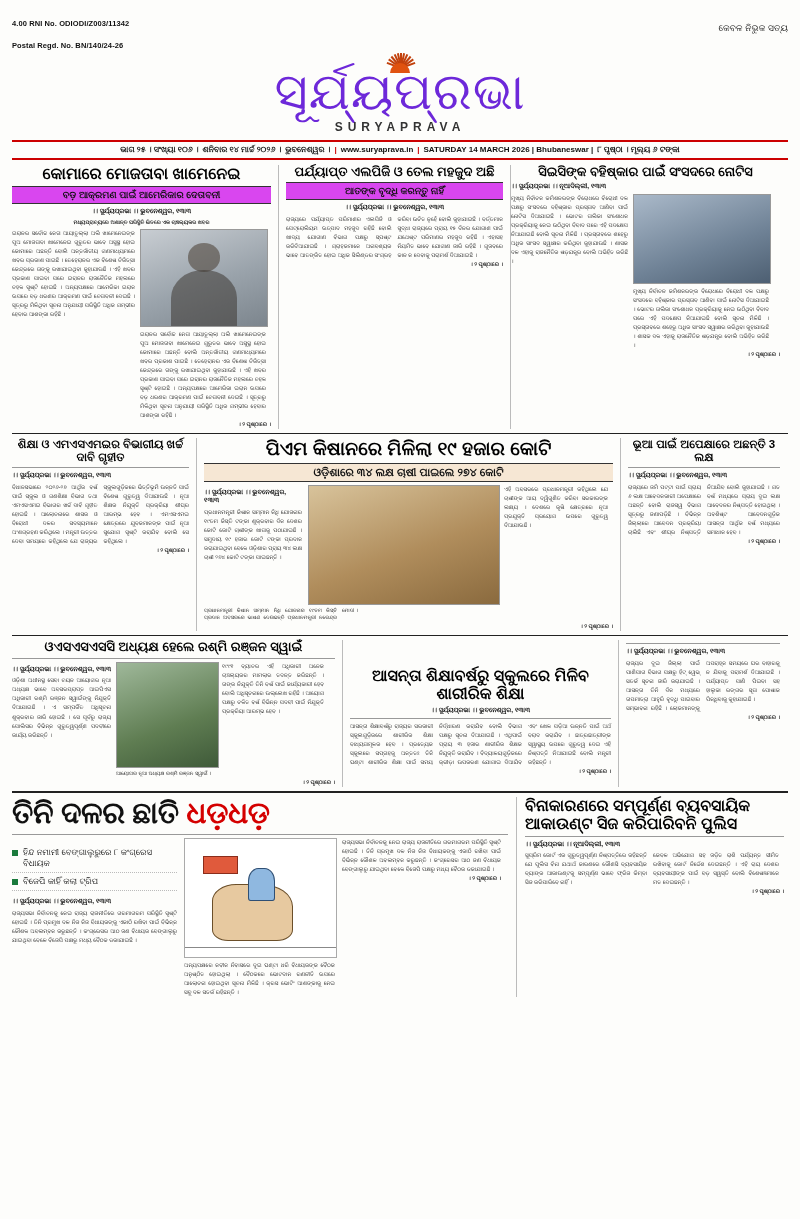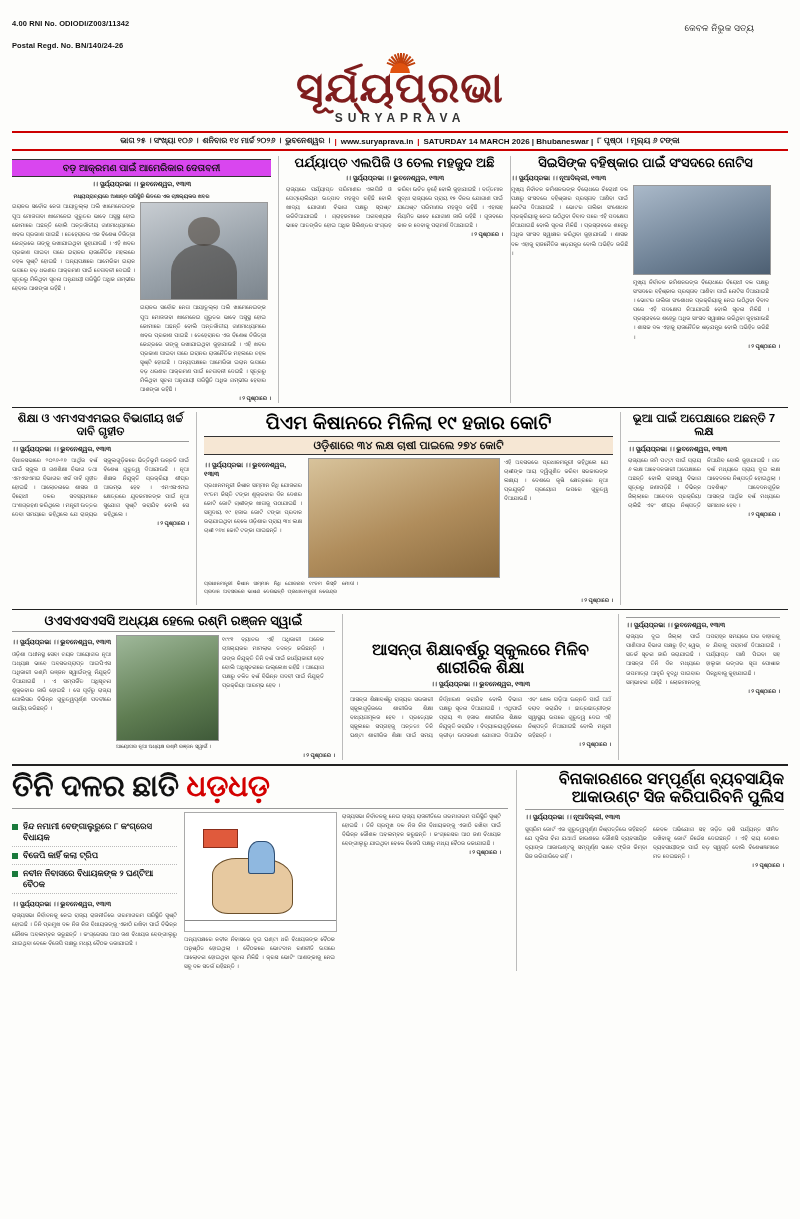--- a/index.html
+++ b/index.html
@@ -28,21 +28,20 @@
     font-size: 7.5px;
     line-height: 1.45;
     font-weight: bold;
     letter-spacing: .1px;
   }
   .masthead-top .left { white-space: pre-line; }
   .masthead-top .right {
     font-size: 9px;
     font-weight: normal;
     margin-top: 14px;
-    margin-right: 34px;
   }
   .logo-wrap {
     text-align: center;
     margin-top: -22px;
   }
   .sun {
     width: 58px;
     height: 30px;
     margin: 0 auto -2px auto;
     position: relative;
@@ -60,24 +59,24 @@
     position: absolute;
     left: 50%;
     bottom: -3px;
     width: 20px;
     height: 10px;
     margin-left: -10px;
     border-radius: 10px 10px 0 0;
     background: #e0520f;
   }
   .paper-name {
-    font-size: 42px;
-    font-weight: bold;
+    font-size: 51px;
+    font-weight: normal;
     letter-spacing: 1px;
-    color: #7f1d1d;
+    color: #6d28d9;
     line-height: .95;
   }
   .paper-name-sub {
     font-size: 12px;
     letter-spacing: 5px;
     color: #333;
     margin-top: 3px;
     font-weight: bold;
   }
   .rule-red {
@@ -192,21 +191,21 @@
     font-weight: bold;
     letter-spacing: -0.5px;
     line-height: 1.05;
   }
   .banner-hl .red { color: #d40000; }
   .bullets {
     list-style: none;
     margin: 6px 0 0 0;
     padding: 0;
     font-size: 8.5px;
-    font-weight: bold;
+    font-weight: normal;
     line-height: 1.3;
   }
   .bullets li {
     display: flex;
     gap: 5px;
     align-items: flex-start;
     border-bottom: 1px dotted #bbb;
     padding: 3px 0;
   }
   .bullets li .sq {
@@ -287,37 +286,39 @@
     <span class="sep">|</span>
     <span>www.suryaprava.in</span>
     <span class="sep">|</span>
     <span class="eng">SATURDAY 14 MARCH 2026 | Bhubaneswar |</span>
     <span>୮ ପୃଷ୍ଠା । ମୂଲ୍ୟ ୬ ଟଙ୍କା</span>
   </div>
 
   <div class="row" style="margin-top:5px;">
 
     <div class="col" style="width:266px; padding-right:7px;">
+      <div class="hl hl-lg" style="text-align:center;">କୋମାରେ ମୋଜତାବା ଖାମେନେଇ</div>
       <div class="subhl box">ବଡ଼ ଆକ୍ରମଣ ପାଇଁ ଆମେରିକାର ଦେତାବନୀ</div>
       <div class="byline">।। ସୁର୍ଯ୍ୟପ୍ରଭା ।। ଭୁବନେଶ୍ୱର, ୧୩ା୩</div>
       <div class="body" style="font-size:5.4px; text-align:center; font-weight:bold; margin-bottom:2px;">ମଧ୍ୟପ୍ରାଚ୍ୟରେ ଅଶାନ୍ତ ପରିସ୍ଥିତି ଭିତରେ ଏକ ଚାଞ୍ଚଲ୍ୟକର ଖବର</div>
       <div class="row">
         <div class="col" style="width:128px; padding-right:5px;">
           <div class="body">ଇରାନର ସର୍ବୋଚ୍ଚ ନେତା ଆୟାତୁଲ୍ଲା ଅଲି ଖାମେନେଇଙ୍କ ପୁଅ ମୋଜତାବା ଖାମେନେଇ ଗୁରୁତର ଭାବେ ଅସୁସ୍ଥ ହୋଇ କୋମାରେ ଅଛନ୍ତି ବୋଲି ଅନ୍ତର୍ଜାତୀୟ ଗଣମାଧ୍ୟମରେ ଖବର ପ୍ରକାଶ ପାଇଛି । ତେହେରାନର ଏକ ବିଶେଷ ଚିକିତ୍ସା କେନ୍ଦ୍ରରେ ତାଙ୍କୁ ରଖାଯାଇଥିବା କୁହାଯାଉଛି । ଏହି ଖବର ପ୍ରକାଶ ପାଇବା ପରେ ଇରାନର ରାଜନୈତିକ ମହଲରେ ଚହଳ ସୃଷ୍ଟି ହୋଇଛି । ଅନ୍ୟପକ୍ଷରେ ଆମେରିକା ଇରାନ ଉପରେ ବଡ଼ ଧରଣର ଆକ୍ରମଣ ପାଇଁ ଚେତାବନୀ ଦେଇଛି । ସୂତ୍ରରୁ ମିଳିଥିବା ସୂଚନା ଅନୁଯାୟୀ ପରିସ୍ଥିତି ଅଧିକ ଗମ୍ଭୀର ହେବାର ଆଶଙ୍କା ରହିଛି ।</div>
         </div>
         <div class="col" style="width:126px;">
           <div class="photo person" style="width:100%; height:96px;"></div>
           <div class="body" style="margin-top:3px;">ଇରାନର ସର୍ବୋଚ୍ଚ ନେତା ଆୟାତୁଲ୍ଲା ଅଲି ଖାମେନେଇଙ୍କ ପୁଅ ମୋଜତାବା ଖାମେନେଇ ଗୁରୁତର ଭାବେ ଅସୁସ୍ଥ ହୋଇ କୋମାରେ ଅଛନ୍ତି ବୋଲି ଅନ୍ତର୍ଜାତୀୟ ଗଣମାଧ୍ୟମରେ ଖବର ପ୍ରକାଶ ପାଇଛି । ତେହେରାନର ଏକ ବିଶେଷ ଚିକିତ୍ସା କେନ୍ଦ୍ରରେ ତାଙ୍କୁ ରଖାଯାଇଥିବା କୁହାଯାଉଛି । ଏହି ଖବର ପ୍ରକାଶ ପାଇବା ପରେ ଇରାନର ରାଜନୈତିକ ମହଲରେ ଚହଳ ସୃଷ୍ଟି ହୋଇଛି । ଅନ୍ୟପକ୍ଷରେ ଆମେରିକା ଇରାନ ଉପରେ ବଡ଼ ଧରଣର ଆକ୍ରମଣ ପାଇଁ ଚେତାବନୀ ଦେଇଛି । ସୂତ୍ରରୁ ମିଳିଥିବା ସୂଚନା ଅନୁଯାୟୀ ପରିସ୍ଥିତି ଅଧିକ ଗମ୍ଭୀର ହେବାର ଆଶଙ୍କା ରହିଛି ।</div>
         </div>
       </div>
       <div class="body end" style="text-align:right;">। ୨ ପୃଷ୍ଠାରେ ।</div>
     </div>
 
     <div class="col vline" style="width:232px; padding:0 7px;">
       <div class="hl hl-md" style="text-align:center;">ପର୍ଯ୍ୟାପ୍ତ ଏଲପିଜି ଓ ତେଲ ମହଜୁଦ ଅଛି</div>
+      <div class="subhl box">ଆତଙ୍କ ବୃଦ୍ଧି କରନ୍ତୁ ନାହିଁ</div>
       <div class="byline">।। ସୁର୍ଯ୍ୟପ୍ରଭା ।। ଭୁବନେଶ୍ୱର, ୧୩ା୩</div>
       <div class="body two">ରାଜ୍ୟରେ ପର୍ଯ୍ୟାପ୍ତ ପରିମାଣର ଏଲପିଜି ଓ ପେଟ୍ରୋଲିୟମ ଉତ୍ପାଦ ମହଜୁଦ ରହିଛି ବୋଲି ଖାଦ୍ୟ ଯୋଗାଣ ବିଭାଗ ପକ୍ଷରୁ ସ୍ପଷ୍ଟ କରିଦିଆଯାଇଛି । ଗ୍ରାହକମାନେ ଅନାବଶ୍ୟକ ଭାବେ ଆତଙ୍କିତ ହୋଇ ଅଧିକ ସିଲିଣ୍ଡର ସଂଗ୍ରହ କରିବା ଉଚିତ ନୁହେଁ ବୋଲି କୁହାଯାଇଛି । ବର୍ତ୍ତମାନ ସୁଦ୍ଧା ରାଜ୍ୟରେ ପ୍ରାୟ ୧୫ ଦିନର ଯୋଗାଣ ପାଇଁ ଯଥେଷ୍ଟ ପରିମାଣର ମହଜୁଦ ରହିଛି । ଏହାସହ ନିୟମିତ ଭାବେ ଯୋଗାଣ ଜାରି ରହିଛି । ଗୁଜବରେ କାନ ନ ଦେବାକୁ ପରାମର୍ଶ ଦିଆଯାଇଛି ।</div>
       <div class="body end" style="text-align:right;">। ୨ ପୃଷ୍ଠାରେ ।</div>
     </div>
 
     <div class="col vline" style="width:270px; padding-left:0;">
       <div class="hl hl-md" style="text-align:center;">ସିଇସିଙ୍କ ବହିଷ୍କାର ପାଇଁ ସଂସଦରେ ନୋଟିସ</div>
       <div class="byline" style="text-align:left;">।। ସୁର୍ଯ୍ୟପ୍ରଭା ।। ନୂଆଦିଲ୍ଲୀ, ୧୩ା୩</div>
       <div class="row">
         <div class="col" style="width:122px; padding-right:5px;">
@@ -357,21 +358,21 @@
         </div>
         <div class="col" style="width:104px;">
           <div class="body">ଏହି ଅବସରରେ ପ୍ରଧାନମନ୍ତ୍ରୀ କହିଥିଲେ ଯେ ଚାଷୀଙ୍କ ଆୟ ଦ୍ୱିଗୁଣିତ କରିବା ସରକାରଙ୍କ ଲକ୍ଷ୍ୟ । ଦେଶରେ କୃଷି କ୍ଷେତ୍ରରେ ନୂଆ ପ୍ରଯୁକ୍ତି ପ୍ରୟୋଗ ଉପରେ ଗୁରୁତ୍ୱ ଦିଆଯାଉଛି ।</div>
         </div>
       </div>
       <div class="caption">ପ୍ରଧାନମନ୍ତ୍ରୀ କିଷାନ ସମ୍ମାନ ନିଧି ଯୋଜନାର ୧୯ତମ କିସ୍ତି ପ୍ରଦାନ ଅବସରରେ ଭାଷଣ ଦେଉଛନ୍ତି ପ୍ରଧାନମନ୍ତ୍ରୀ ନରେନ୍ଦ୍ର ମୋଦୀ ।</div>
       <div class="body end" style="text-align:right;">। ୨ ପୃଷ୍ଠାରେ ।</div>
     </div>
 
     <div class="col vline" style="width:160px; padding-left:7px;">
-      <div class="hl hl-sm" style="text-align:center;">ଭୂଆ ପାଇଁ ଅପେକ୍ଷାରେ ଅଛନ୍ତି 7 ଲକ୍ଷ</div>
+      <div class="hl hl-sm" style="text-align:center;">ଭୂଆ ପାଇଁ ଅପେକ୍ଷାରେ ଅଛନ୍ତି 3 ଲକ୍ଷ</div>
       <div class="hr-thin"></div>
       <div class="byline" style="text-align:left;">।। ସୁର୍ଯ୍ୟପ୍ରଭା ।। ଭୁବନେଶ୍ୱର, ୧୩ା୩</div>
       <div class="body two">ରାଜ୍ୟରେ ଜମି ପଟ୍ଟା ପାଇଁ ପ୍ରାୟ ୬ ଲକ୍ଷ ଆବେଦନକାରୀ ଅପେକ୍ଷାରେ ଅଛନ୍ତି ବୋଲି ରାଜସ୍ୱ ବିଭାଗ ସୂତ୍ରରୁ ଜଣାପଡ଼ିଛି । ବିଭିନ୍ନ ଜିଲ୍ଲାରେ ଆବେଦନ ପ୍ରକ୍ରିୟା ଚାଲିଛି ଏବଂ ଶୀଘ୍ର ନିଷ୍ପତ୍ତି ନିଆଯିବ ବୋଲି କୁହାଯାଇଛି । ଗତ ବର୍ଷ ମଧ୍ୟରେ ପ୍ରାୟ ଦୁଇ ଲକ୍ଷ ଆବେଦନର ନିଷ୍ପତ୍ତି ହୋଇଥିଲା । ଅବଶିଷ୍ଟ ଆବେଦନଗୁଡ଼ିକ ଆସନ୍ତା ଆର୍ଥିକ ବର୍ଷ ମଧ୍ୟରେ ସମାଧାନ ହେବ ।</div>
       <div class="body end" style="text-align:right;">। ୨ ପୃଷ୍ଠାରେ ।</div>
     </div>
   </div>
 
   <div class="hr"></div>
 
   <div class="row">
@@ -424,24 +425,20 @@
         <div class="col" style="width:172px; padding-right:7px;">
           <ul class="bullets">
             <li>
                 <span class="sq"></span>
                 <span>ହିନ୍ଦ ନମାମୀ ବେଙ୍ଗାଲୁରୁରେ ୮ କଂଗ୍ରେସ ବିଧାୟକ</span>
               </li>
             <li>
                 <span class="sq"></span>
                 <span>ବିଜେପି କାହିଁ କଲା ଟ୍ରିପ</span>
               </li>
-            <li>
-                <span class="sq"></span>
-                <span>ନବୀନ ନିବାସରେ ବିଧାୟକଙ୍କ ୨ ଘଣ୍ଟିଆ ବୈଠକ</span>
-              </li>
           </ul>
           <div class="byline" style="text-align:left; margin-top:6px;">।। ସୁର୍ଯ୍ୟପ୍ରଭା ।। ଭୁବନେଶ୍ୱର, ୧୩ା୩</div>
           <div class="body">ରାଜ୍ୟସଭା ନିର୍ବାଚନକୁ ନେଇ ରାଜ୍ୟ ରାଜନୀତିରେ ଗରମାଗରମ ପରିସ୍ଥିତି ସୃଷ୍ଟି ହୋଇଛି । ତିନି ପ୍ରମୁଖ ଦଳ ନିଜ ନିଜ ବିଧାୟକଙ୍କୁ ଏକାଠି ରଖିବା ପାଇଁ ବିଭିନ୍ନ କୌଶଳ ଅବଲମ୍ବନ କରୁଛନ୍ତି । କଂଗ୍ରେସର ଆଠ ଜଣ ବିଧାୟକ ବେଙ୍ଗାଲୁରୁ ଯାଇଥିବା ବେଳେ ବିଜେପି ପକ୍ଷରୁ ମଧ୍ୟ ବୈଠକ ଡକାଯାଇଛି ।</div>
         </div>
         <div class="col" style="width:158px; padding-right:7px;">
           <div class="cartoon" style="width:100%; height:118px;">
             <span class="flag"></span>
             <span class="horse"></span>
             <span class="rider"></span>
             <span class="ground"></span>
@@ -449,21 +446,21 @@
           <div class="body" style="margin-top:3px;">ଅନ୍ୟପକ୍ଷରେ ନବୀନ ନିବାସରେ ଦୁଇ ଘଣ୍ଟା ଧରି ବିଧାୟକଙ୍କ ବୈଠକ ଅନୁଷ୍ଠିତ ହୋଇଥିଲା । ବୈଠକରେ ଭୋଟଦାନ ରଣନୀତି ଉପରେ ଆଲୋଚନା ହୋଇଥିବା ସୂଚନା ମିଳିଛି । କ୍ରସ ଭୋଟିଂ ଆଶଙ୍କାକୁ ନେଇ ସବୁ ଦଳ ସତର୍କ ରହିଛନ୍ତି ।</div>
         </div>
         <div class="col" style="width:159px;">
           <div class="body">ରାଜ୍ୟସଭା ନିର୍ବାଚନକୁ ନେଇ ରାଜ୍ୟ ରାଜନୀତିରେ ଗରମାଗରମ ପରିସ୍ଥିତି ସୃଷ୍ଟି ହୋଇଛି । ତିନି ପ୍ରମୁଖ ଦଳ ନିଜ ନିଜ ବିଧାୟକଙ୍କୁ ଏକାଠି ରଖିବା ପାଇଁ ବିଭିନ୍ନ କୌଶଳ ଅବଲମ୍ବନ କରୁଛନ୍ତି । କଂଗ୍ରେସର ଆଠ ଜଣ ବିଧାୟକ ବେଙ୍ଗାଲୁରୁ ଯାଇଥିବା ବେଳେ ବିଜେପି ପକ୍ଷରୁ ମଧ୍ୟ ବୈଠକ ଡକାଯାଇଛି ।</div>
           <div class="body end" style="text-align:right;">। ୨ ପୃଷ୍ଠାରେ ।</div>
         </div>
       </div>
     </div>
 
     <div class="col vline" style="width:268px; padding-left:8px;">
-      <div class="hl hl-lg" style="text-align:right;">ବିନାକାରଣରେ ସମ୍ପୂର୍ଣ୍ଣ ବ୍ୟବସାୟିକ ଆକାଉଣ୍ଟ ସିଜ କରିପାରିବନି ପୁଲିସ</div>
+      <div class="hl hl-lg" style="text-align:left;">ବିନାକାରଣରେ ସମ୍ପୂର୍ଣ୍ଣ ବ୍ୟବସାୟିକ ଆକାଉଣ୍ଟ ସିଜ କରିପାରିବନି ପୁଲିସ</div>
       <div class="hr-thin"></div>
       <div class="byline" style="text-align:left;">।। ସୁର୍ଯ୍ୟପ୍ରଭା ।। ନୂଆଦିଲ୍ଲୀ, ୧୩ା୩</div>
       <div class="row">
         <div class="col" style="width:128px; padding-right:6px;">
           <div class="body">ସୁପ୍ରିମ କୋର୍ଟ ଏକ ଗୁରୁତ୍ୱପୂର୍ଣ୍ଣ ନିଷ୍ପତ୍ତିରେ କହିଛନ୍ତି ଯେ ପୁଲିସ ବିନା ଯଥାର୍ଥ କାରଣରେ କୌଣସି ବ୍ୟବସାୟିକ ବ୍ୟାଙ୍କ ଆକାଉଣ୍ଟକୁ ସମ୍ପୂର୍ଣ୍ଣ ଭାବେ ଫ୍ରିଜ କିମ୍ବା ସିଜ କରିପାରିବେ ନାହିଁ ।</div>
         </div>
         <div class="col" style="width:126px;">
           <div class="body">କେବଳ ଅଭିଯୋଗ ସହ ଜଡ଼ିତ ରାଶି ପର୍ଯ୍ୟନ୍ତ ସୀମିତ ରଖିବାକୁ କୋର୍ଟ ନିର୍ଦ୍ଦେଶ ଦେଇଛନ୍ତି । ଏହି ରାୟ ଦେଶର ବ୍ୟବସାୟୀଙ୍କ ପାଇଁ ବଡ଼ ସ୍ୱସ୍ତି ବୋଲି ବିଶେଷଜ୍ଞମାନେ ମତ ଦେଇଛନ୍ତି ।</div>
         </div>
       </div>

